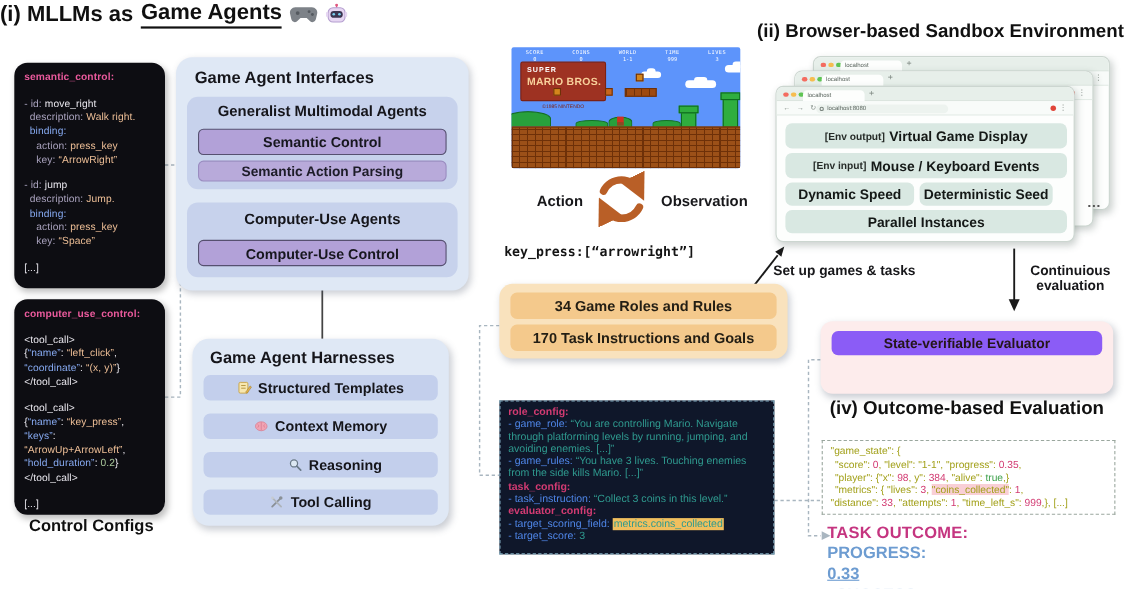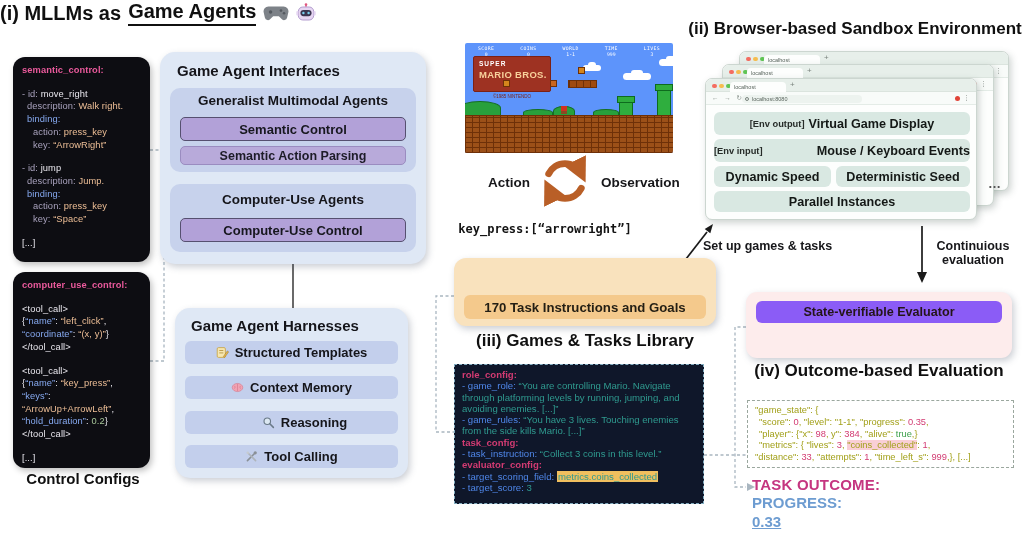--- a/index.html
+++ b/index.html
@@ -310,23 +310,23 @@
       </marker>
     </defs>
     <path d="M14,24 A20,20 0 0 1 50,24" fill="none" stroke="#b95f27" stroke-width="7.5" stroke-linecap="round" marker-end="url(#ah)"></path>
     <path d="M50,40 A20,20 0 0 1 14,40" fill="none" stroke="#b95f27" stroke-width="7.5" stroke-linecap="round" marker-end="url(#ah)"></path>
   </svg>
   <div class="cycle-label" style="left:440px; top:175px; width:90px; text-align:right;">Action</div>
   <div class="cycle-label" style="left:601px; top:175px;">Observation</div>
   <div class="caption-mono" style="left:440px; top:222px; width:210px;">key_press:[“arrowright”]</div>
 
   <div class="panel p-orange" style="left:454px; top:258px; width:262px; height:68px;">
+    <div class="pill orange-pill" style="left:10px; top:8px; width:242px; height:24px;">34 Game Roles and Rules</div>
     <div class="pill orange-pill" style="left:10px; top:37px; width:242px; height:24px;">170 Task Instructions and Goals</div>
   </div>
-  <div class="sec-title" style="left:454px; top:331px; width:262px; font-size:17px;">(iii) Games &amp; Tasks Library</div>
 
   <div class="config-box" style="left:454px; top:364px; width:250px; height:140px;">
     <div><span class="r-h">role_config:</span></div>
     <div><span class="r-k">- game_role: </span><span class="r-v">“You are controlling Mario. Navigate through platforming levels by running, jumping, and avoiding enemies. [...]”</span></div>
     <div><span class="r-k">- game_rules:  </span><span class="r-v">“You have 3 lives. Touching enemies from the side kills Mario. [...]”</span></div>
     <div><span class="r-h">task_config:</span></div>
     <div><span class="r-k">- task_instruction: </span><span class="r-v">“Collect 3 coins in this level.”</span></div>
     <div><span class="r-h">evaluator_config:</span></div>
     <div><span class="r-k">- target_scoring_field: </span><span class="r-hl">metrics.coins_collected</span></div>
     <div><span class="r-k">- target_score: </span><span class="r-v">3</span></div>
@@ -377,26 +377,26 @@
     <div class="b-url">
       <span class="b-nav">← → ↻</span>
       <span class="b-urlpill"><span class="globe"></span><span>localhost:8080</span></span>
       <span class="b-rec"></span>
       <span class="b-menu">⋮</span>
     </div>
     <div class="mint-pill" style="left:8px; top:33px; width:256px; height:23px;">
       <span class="env-prefix">[Env output]</span>
       <span>Virtual Game Display</span>
     </div>
-    <div class="mint-pill" style="left:8px; top:60px; width:256px; height:23px;justify-content:space-between;">
+    <div class="mint-pill" style="left:8px; top:60px; width:256px; height:23px;">
       <span class="env-prefix">[Env input]</span>
       <span>Mouse / Keyboard Events</span>
     </div>
     <div class="mint-pill" style="left:8px; top:87px; width:117px; height:21px;">Dynamic Speed</div>
-    <div class="mint-pill" style="left:130px; top:87px; width:134px; height:21px;">Deterministic Seed</div>
+    <div class="mint-pill" style="left:130px; top:87px; width:121px; height:21px;">Deterministic Seed</div>
     <div class="mint-pill" style="left:8px; top:112px; width:256px; height:21px;">Parallel Instances</div>
   </div>
   <div class="more-dots" style="left:988px; top:176px;">…</div>
 
   <div class="flow-label" style="left:703px; top:239px;">Set up games &amp; tasks</div>
   <div class="flow-label" style="left:932px; top:239px; width:82px; text-align:center;">
     <div>Continuious</div>
     <div>evaluation</div>
   </div>
 

